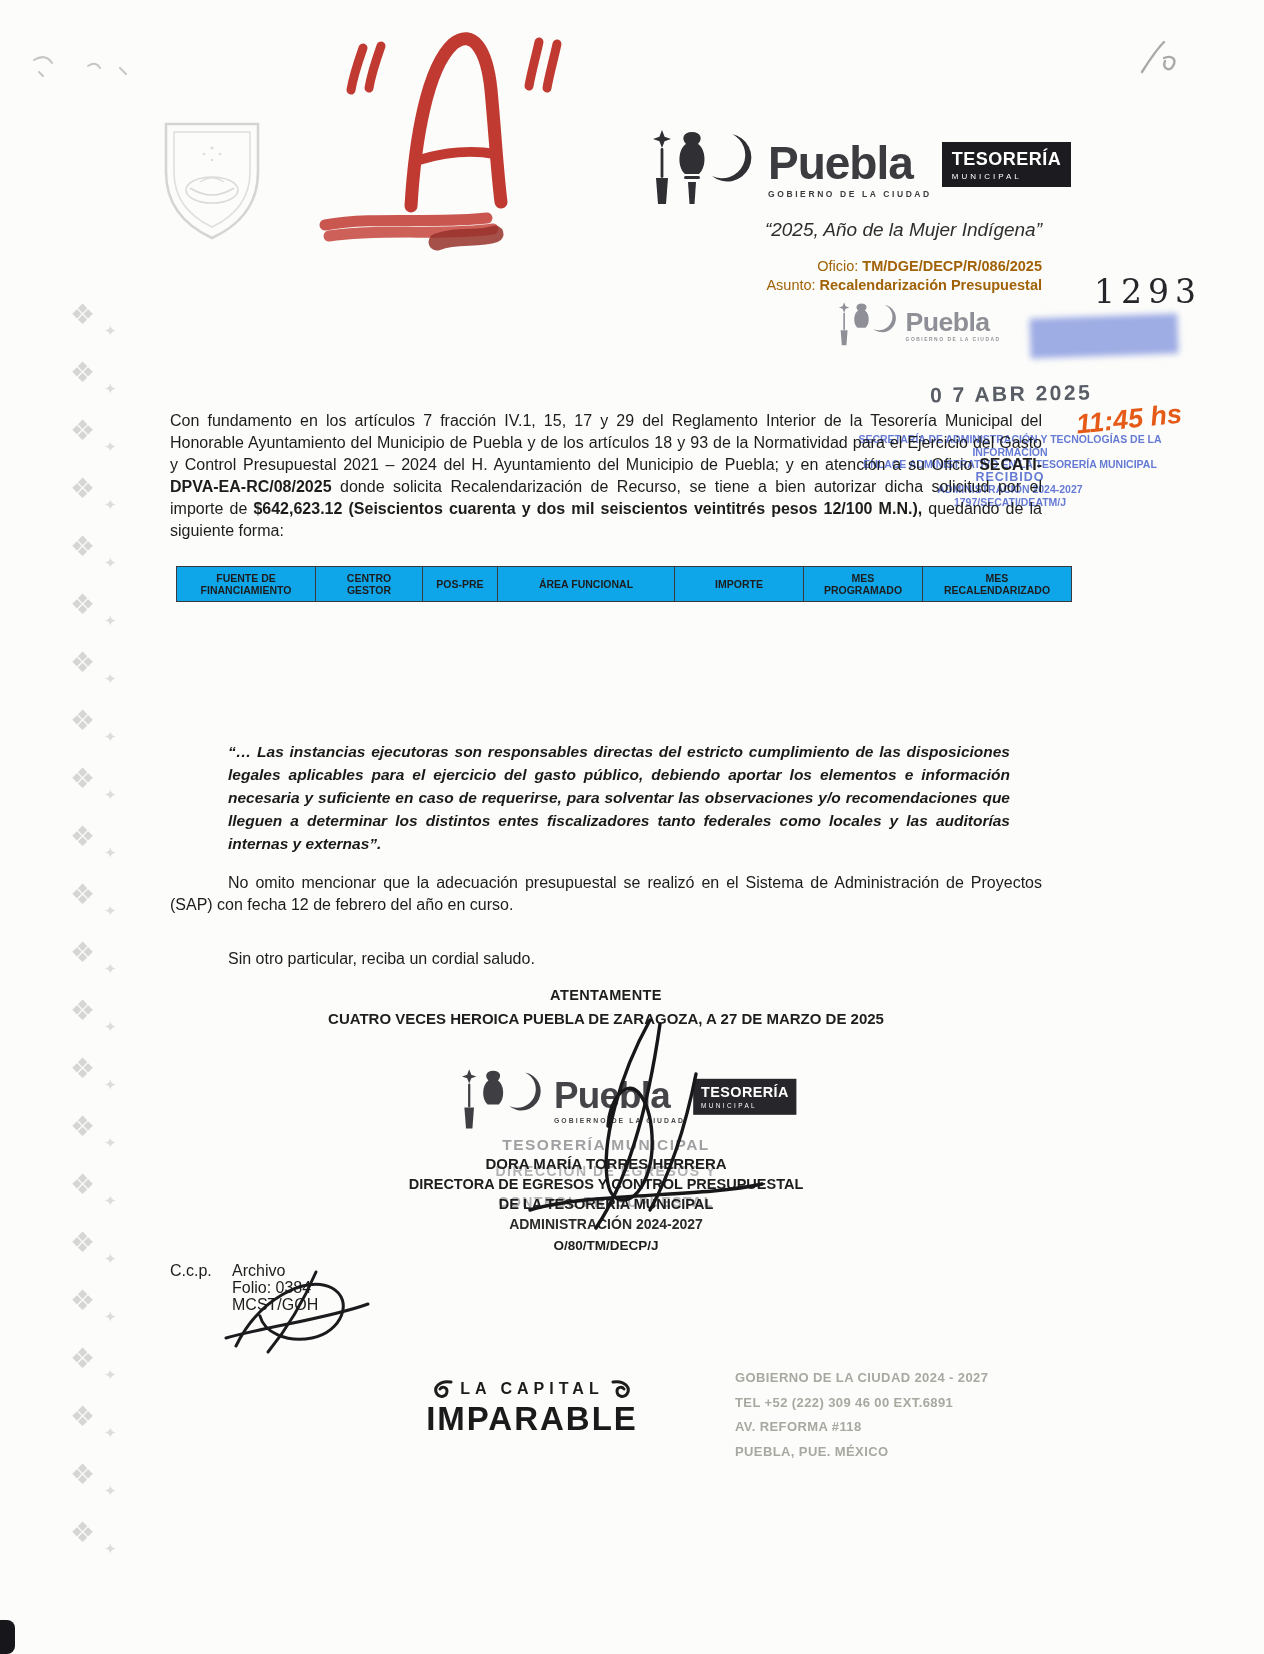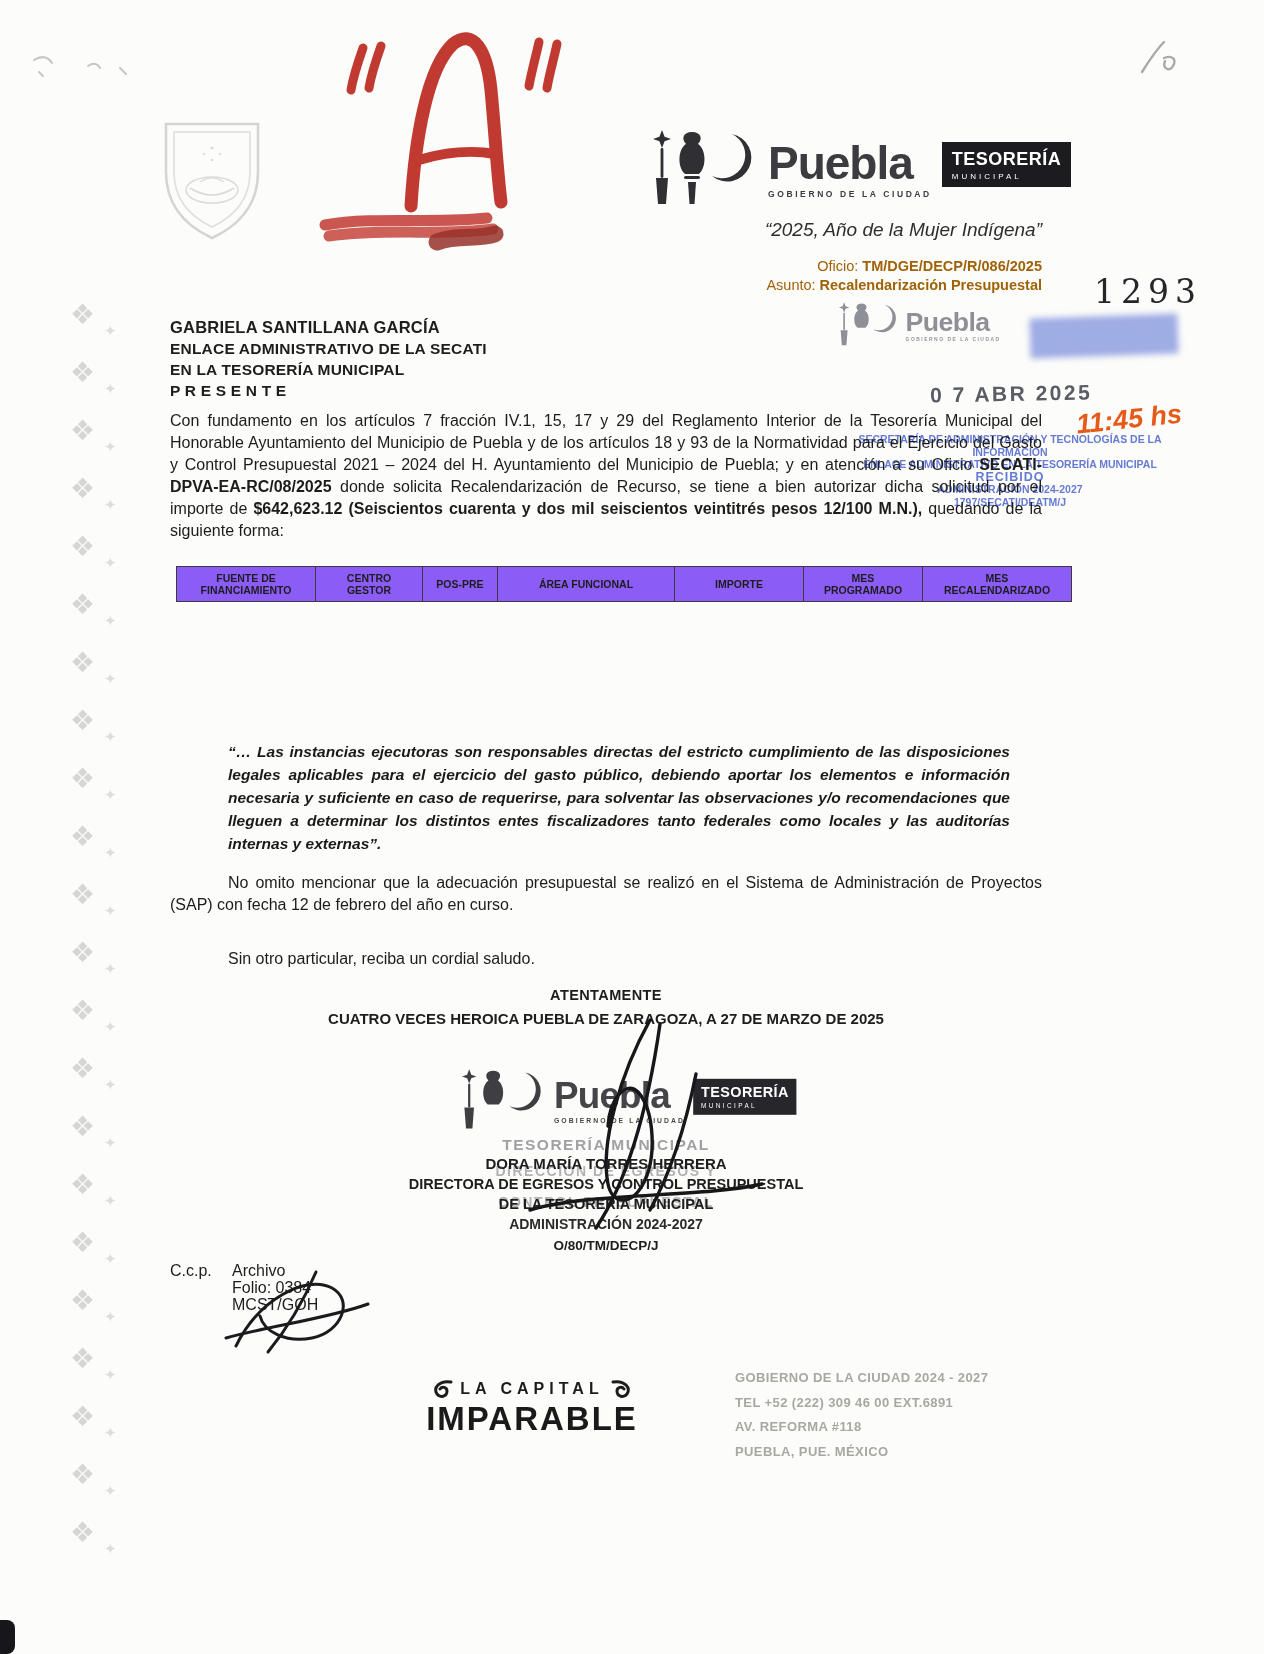--- a/index.html
+++ b/index.html
@@ -32,21 +32,21 @@
   .rtext{left:845px;top:433px;width:330px;text-align:center;color:rgba(58,84,200,.78);
          font-size:10.5px;line-height:12.5px;font-weight:600;}
   .rtext .big{font-size:12.5px;font-weight:800;letter-spacing:1px;}
   
   .para{left:170px;width:872px;font-size:16px;line-height:22px;text-align:justify;color:#1c1c1c;}
   .indent{text-indent:58px;}
   .quote{left:228px;width:782px;font-size:15.5px;line-height:23px;font-weight:bold;font-style:italic;text-align:justify;color:#1a1a1a;}
   
   table.doc{border-collapse:collapse;}
   table.doc th,table.doc td{border:1.4px solid #3a3a3a;text-align:center;vertical-align:middle;}
-  table.doc th{font-size:10.5px;font-weight:800;background:#8b5cf6;padding:5px 3px;white-space:pre-line;line-height:12px;}
+  table.doc th{font-size:10.5px;font-weight:800;background:#0ea5e9;padding:5px 3px;white-space:pre-line;line-height:12px;}
   table.doc td{font-size:14.5px;padding:4px 3px;}
   .c0{width:132px;} .c1{width:100px;} .c2{width:68px;} .c3{width:170px;} .c4{width:122px;} .c5{width:112px;} .c6{width:142px;}
   
   .centercol{left:170px;width:872px;text-align:center;}
   .att{font-size:14.5px;font-weight:800;letter-spacing:.4px;}
   .citydate{font-size:15px;font-weight:800;}
   .graystamp{color:rgba(104,104,110,.62);font-weight:700;letter-spacing:1.5px;}
   .signame{font-size:15px;font-weight:800;}
   .sigtitle{font-size:14.5px;font-weight:800;}
   .sigadmin{font-size:14px;font-weight:700;color:#2b2b2b;}
@@ -234,26 +234,20 @@
 
   <div class="abs refline" style="top:258px;">
     <span>Oficio:</span><span class="bold">TM/DGE/DECP/R/086/2025</span>
   </div>
   <div class="abs refline" style="top:277px;">
     <span>Asunto:</span><span class="bold">Recalendarización Presupuestal</span>
   </div>
 
   <div class="abs folio-big">1293</div>
 
-  <div class="abs recipient">
-    <div style="font-size:16.5px;">GABRIELA SANTILLANA GARCÍA</div>
-    <div>ENLACE ADMINISTRATIVO DE LA SECATI</div>
-    <div>EN LA TESORERÍA MUNICIPAL</div>
-    <div>P R E S E N T E</div>
-  </div>
 
   <div class="abs plogo scale58" style="left:836px;top:300px;">
     <svg class="talavera" width="110" height="82" viewBox="0 0 110 82">
       <g fill="#4a4f66">
         <path d="M14 4l2.6 6.8L23 13l-6.4 2.2L14 22l-2.6-6.8L5 13l6.4-2.2z"></path>
         <rect x="12.6" y="22" width="2.8" height="30" rx="1.4"></rect>
         <path d="M8 52h12l-2 26H10z"></path>
         <path d="M44 6c9 0 11 7 6 12 8 5 9 23 1 30h-14c-8-7-7-25 1-30-5-5-3-12 6-12z"></path>
         <path d="M84 8 a24 24 0 1 1 -20 42 a17 17 0 0 0 20 -42z"></path>
       </g>

